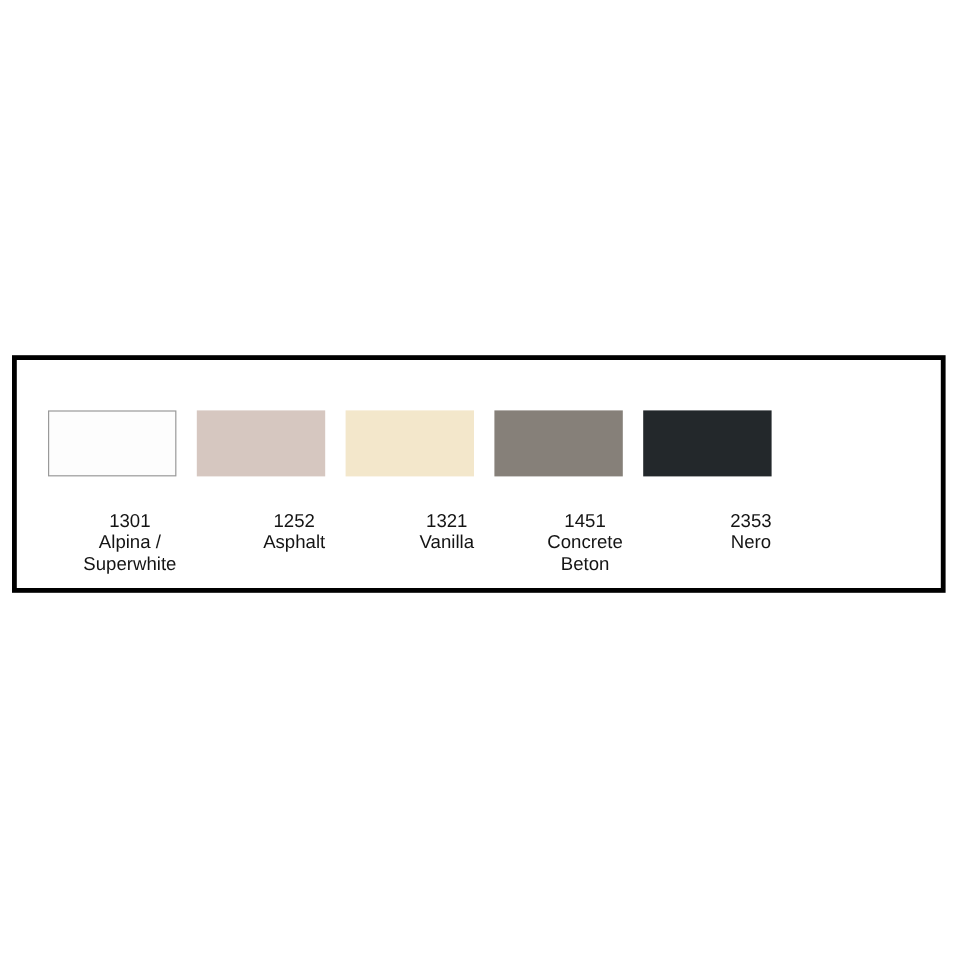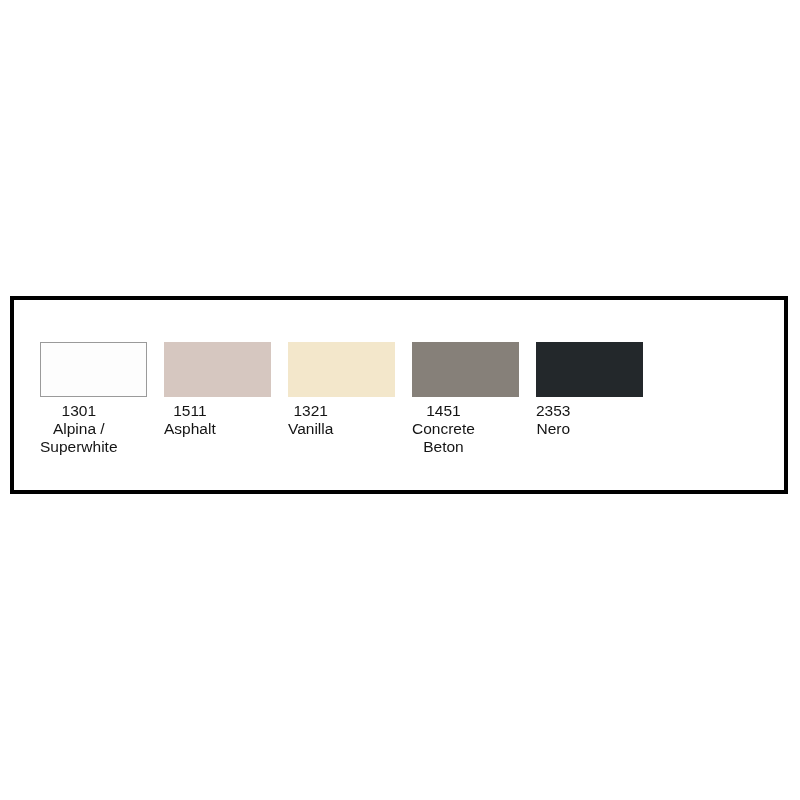--- a/index.html
+++ b/index.html
@@ -46,21 +46,22 @@
     justify-content: flex-start;
     padding: 42px 0 0 26px;
     box-sizing: border-box;
   }
 
   .swatch-cell {
     width: 107px;
     margin-right: 17px;
     display: flex;
     flex-direction: column;
-    align-items: flex-start;
+    align-items: flex-end;
+    gap: 24px;
   }
 
   .swatch-chip {
     width: 107px;
     height: 55px;
     box-sizing: border-box;
     display: block;
   }
   .swatch-chip.outlined {
     border: 1px solid #9a9a9a;
@@ -91,21 +92,21 @@
 
   <div id="swatch-panel">
     <div id="swatch-row">
         <div class="swatch-cell">
           <div class="swatch-chip outlined" style="background: rgb(253, 253, 253);"></div>
           <div class="swatch-caption"><span class="swatch-code">1301</span><span class="swatch-name">Alpina /
 Superwhite</span></div>
         </div>
         <div class="swatch-cell">
           <div class="swatch-chip" style="background: rgb(214, 199, 192);"></div>
-          <div class="swatch-caption"><span class="swatch-code">1511</span><span class="swatch-name">Asphalt</span></div>
+          <div class="swatch-caption"><span class="swatch-code">1252</span><span class="swatch-name">Asphalt</span></div>
         </div>
         <div class="swatch-cell">
           <div class="swatch-chip" style="background: rgb(243, 231, 203);"></div>
           <div class="swatch-caption"><span class="swatch-code">1321</span><span class="swatch-name">Vanilla</span></div>
         </div>
         <div class="swatch-cell">
           <div class="swatch-chip" style="background: rgb(134, 128, 121);"></div>
           <div class="swatch-caption"><span class="swatch-code">1451</span><span class="swatch-name">Concrete
 Beton</span></div>
         </div>

